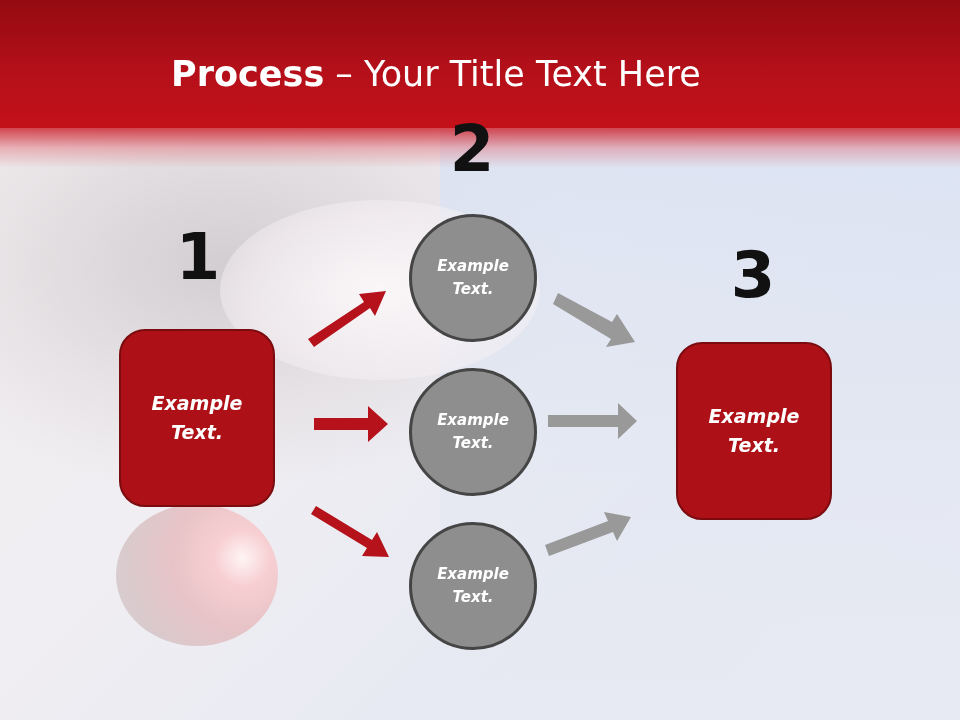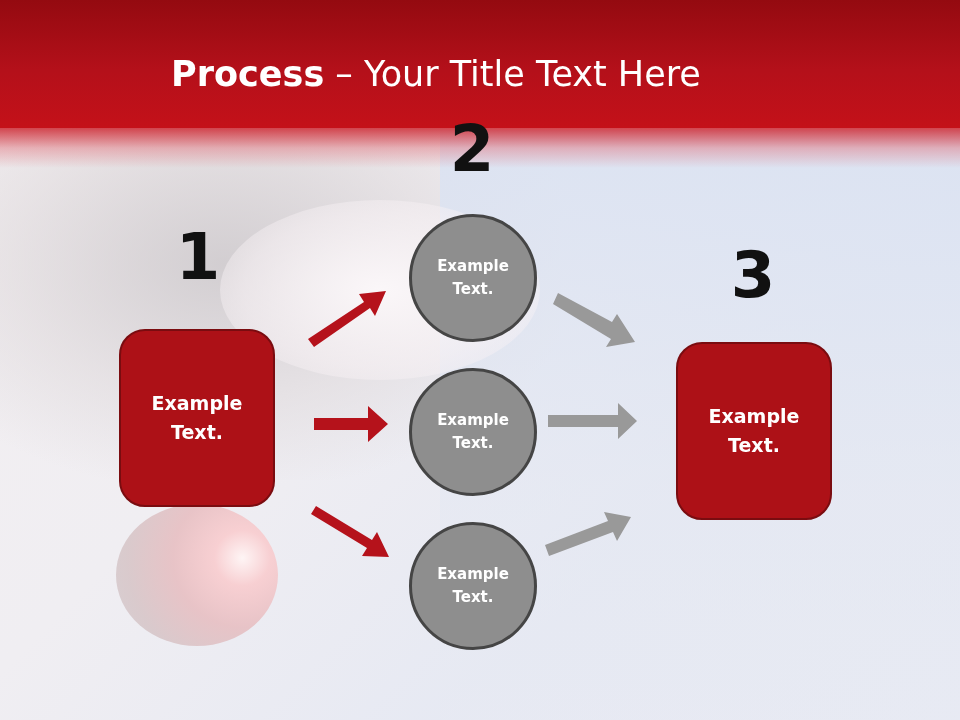--- a/index.html
+++ b/index.html
@@ -15,21 +15,21 @@
     .header-band { position: absolute; left: 0; top: 0; width: 960px; height: 128px;
       background: linear-gradient(180deg, #940a10 0%, #b4101a 55%, #c41119 100%); }
     .header-fade { position: absolute; left: 0; top: 128px; width: 960px; height: 40px;
       background: linear-gradient(180deg, rgba(205,40,50,0.85) 0%, rgba(225,110,120,0.45) 50%, rgba(240,200,205,0) 100%); }
     .title { position: absolute; left: 0; top: 52px; width: 872px; text-align: center; color: #ffffff;
       font-size: 35px; line-height: 44px; font-family: "DejaVu Sans", sans-serif; }
     .title .bold { font-weight: bold; }
     .num { position: absolute; font-family: "DejaVu Sans", sans-serif; font-weight: bold; font-size: 64px; color: #111; line-height: 70px; text-align: center; width: 80px; }
     .box { position: absolute; width: 156px; height: 178px; border-radius: 26px; background: #ad1117;
       border: 2px solid #7a0c10; box-sizing: border-box; display: flex; align-items: center; justify-content: center; text-align: center; }
-    .box .txt, .circle .txt { color: #fff; font-weight: bold; font-size: 19px; line-height: 29px; white-space: pre-line; font-family: "DejaVu Sans", sans-serif; }
+    .box .txt, .circle .txt { color: #fff; font-style: italic; font-weight: bold; font-size: 19px; line-height: 29px; white-space: pre-line; font-family: "DejaVu Sans", sans-serif; }
     .circle { position: absolute; width: 128px; height: 128px; border-radius: 50%; background: #8e8e8e;
       border: 3px solid #454545; box-sizing: border-box; display: flex; align-items: center; justify-content: center; text-align: center; }
     .circle .txt { font-size: 15px; line-height: 23px; }
     .ornament { position: absolute; left: 116px; top: 504px; width: 162px; height: 142px; border-radius: 50%;
       background: radial-gradient(circle at 78% 38%, rgba(255,245,245,0.95) 0%, rgba(250,200,202,0.8) 18%, rgba(230,185,188,0.8) 45%, rgba(210,190,192,0.75) 75%, rgba(205,195,198,0.7) 100%); }
     svg.arrows { position: absolute; left: 0; top: 0; width: 960px; height: 720px; pointer-events: none; }
   </style>
 </head>
 <body>
 

